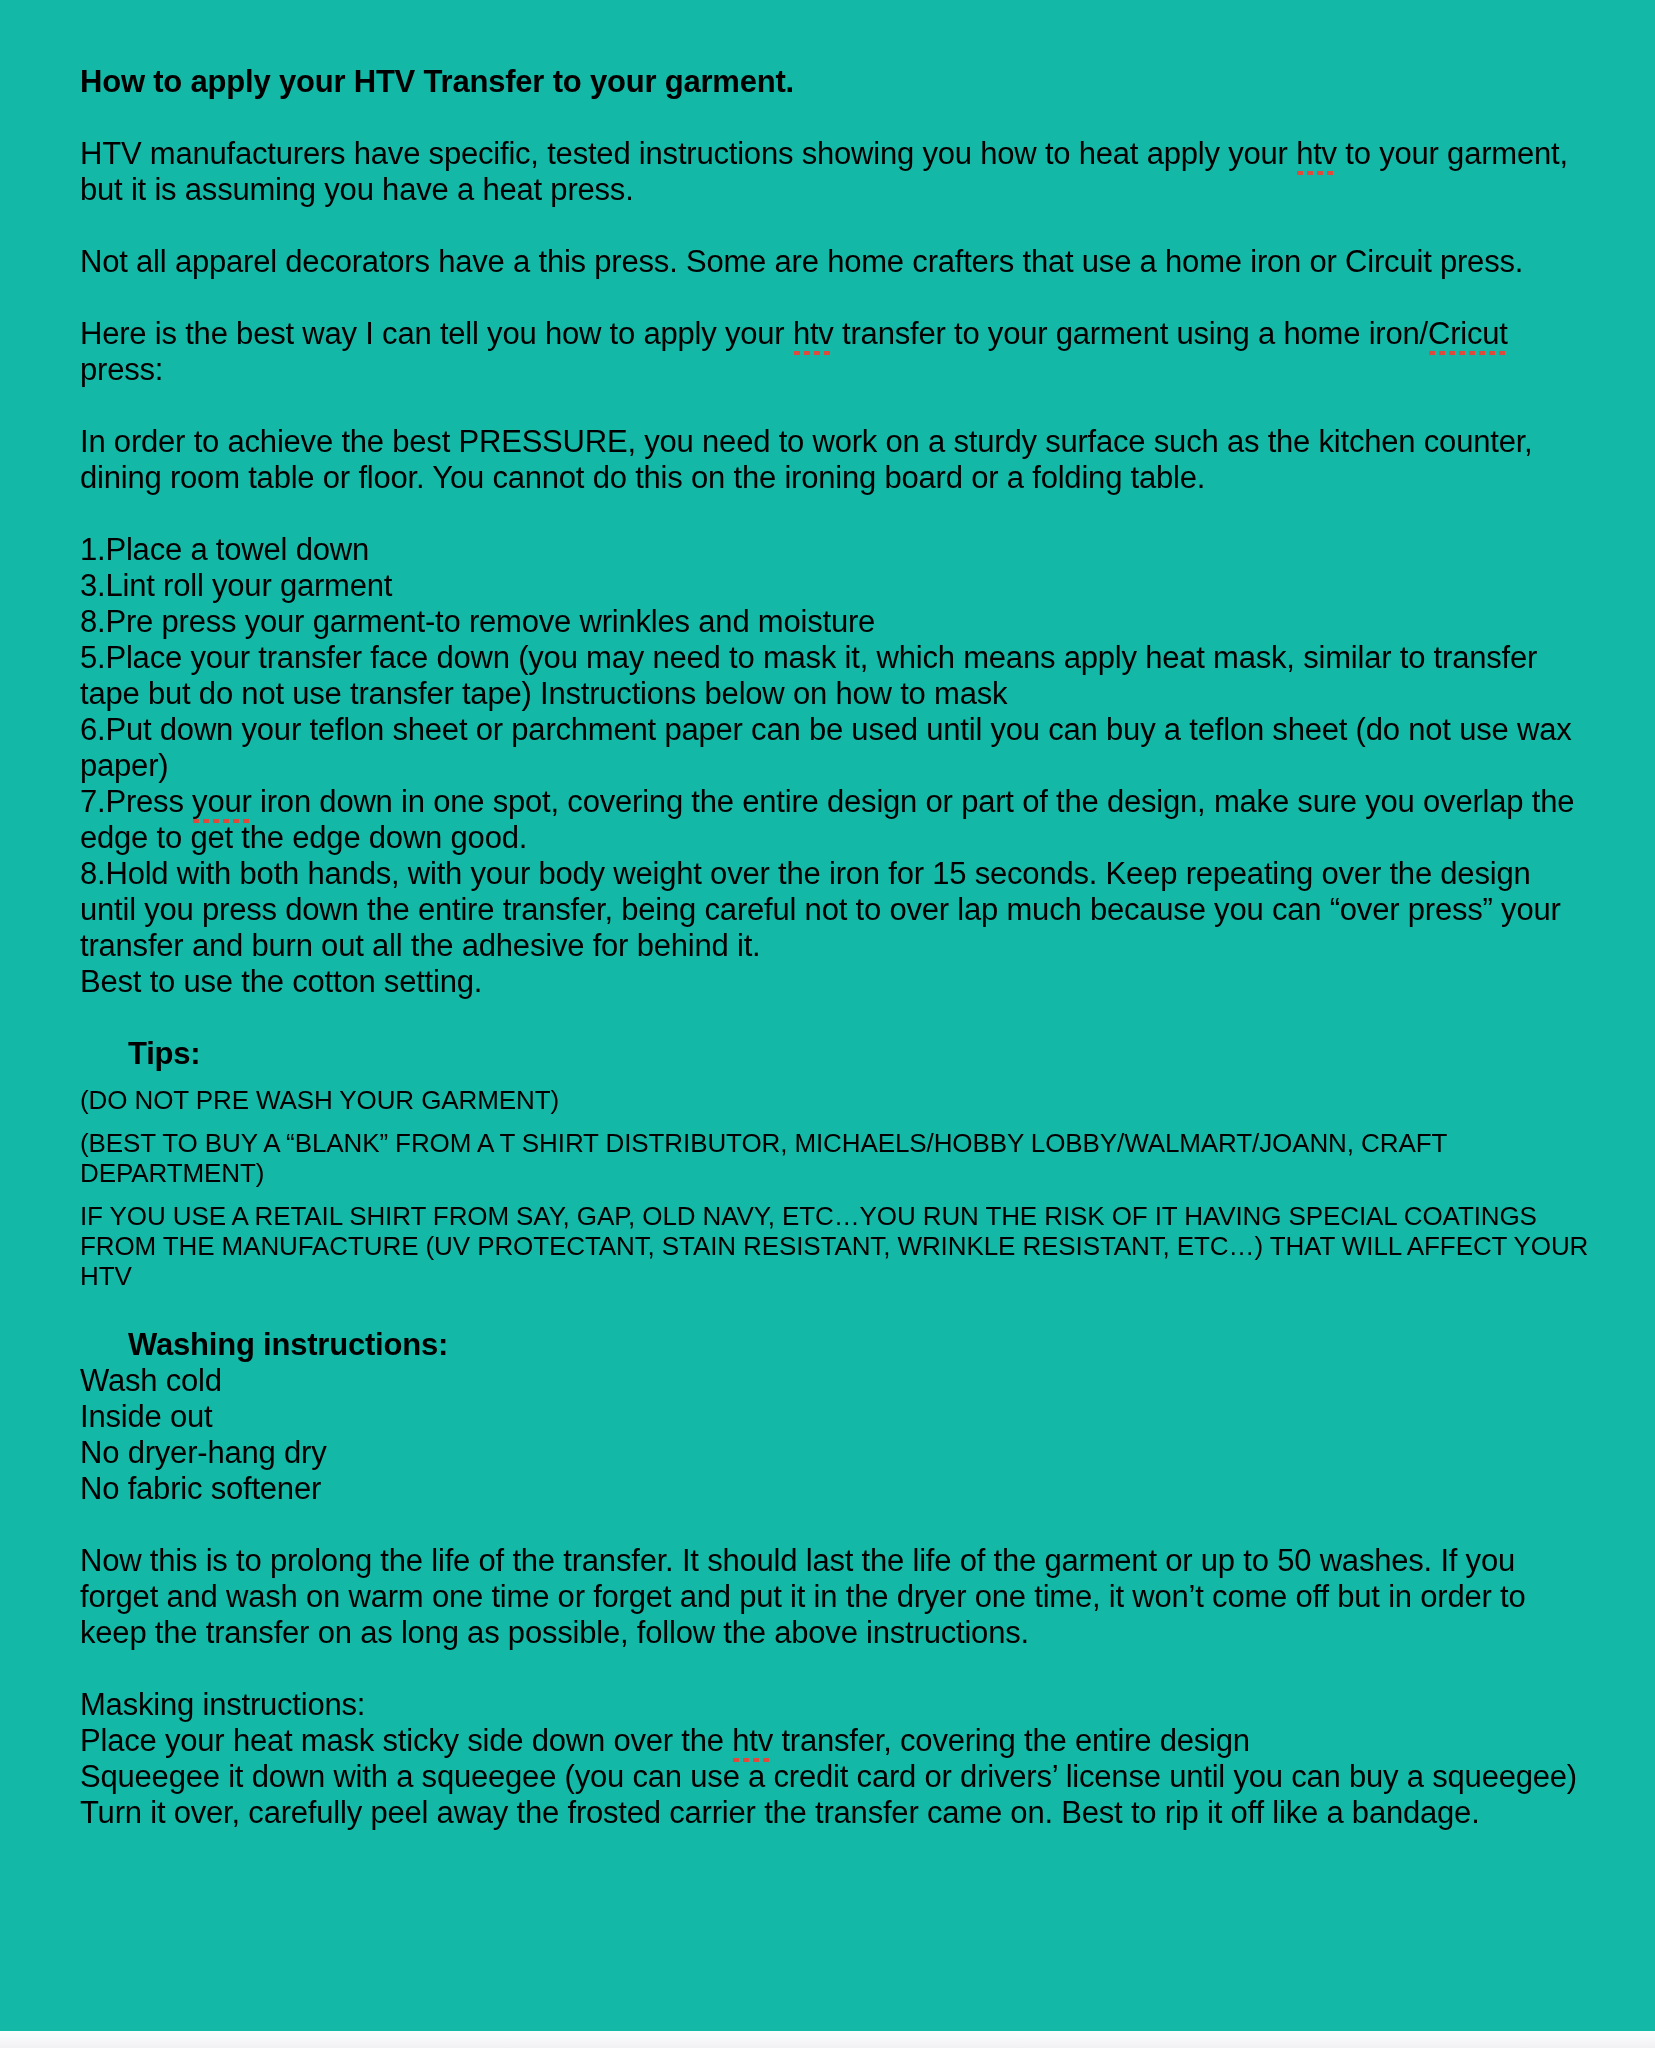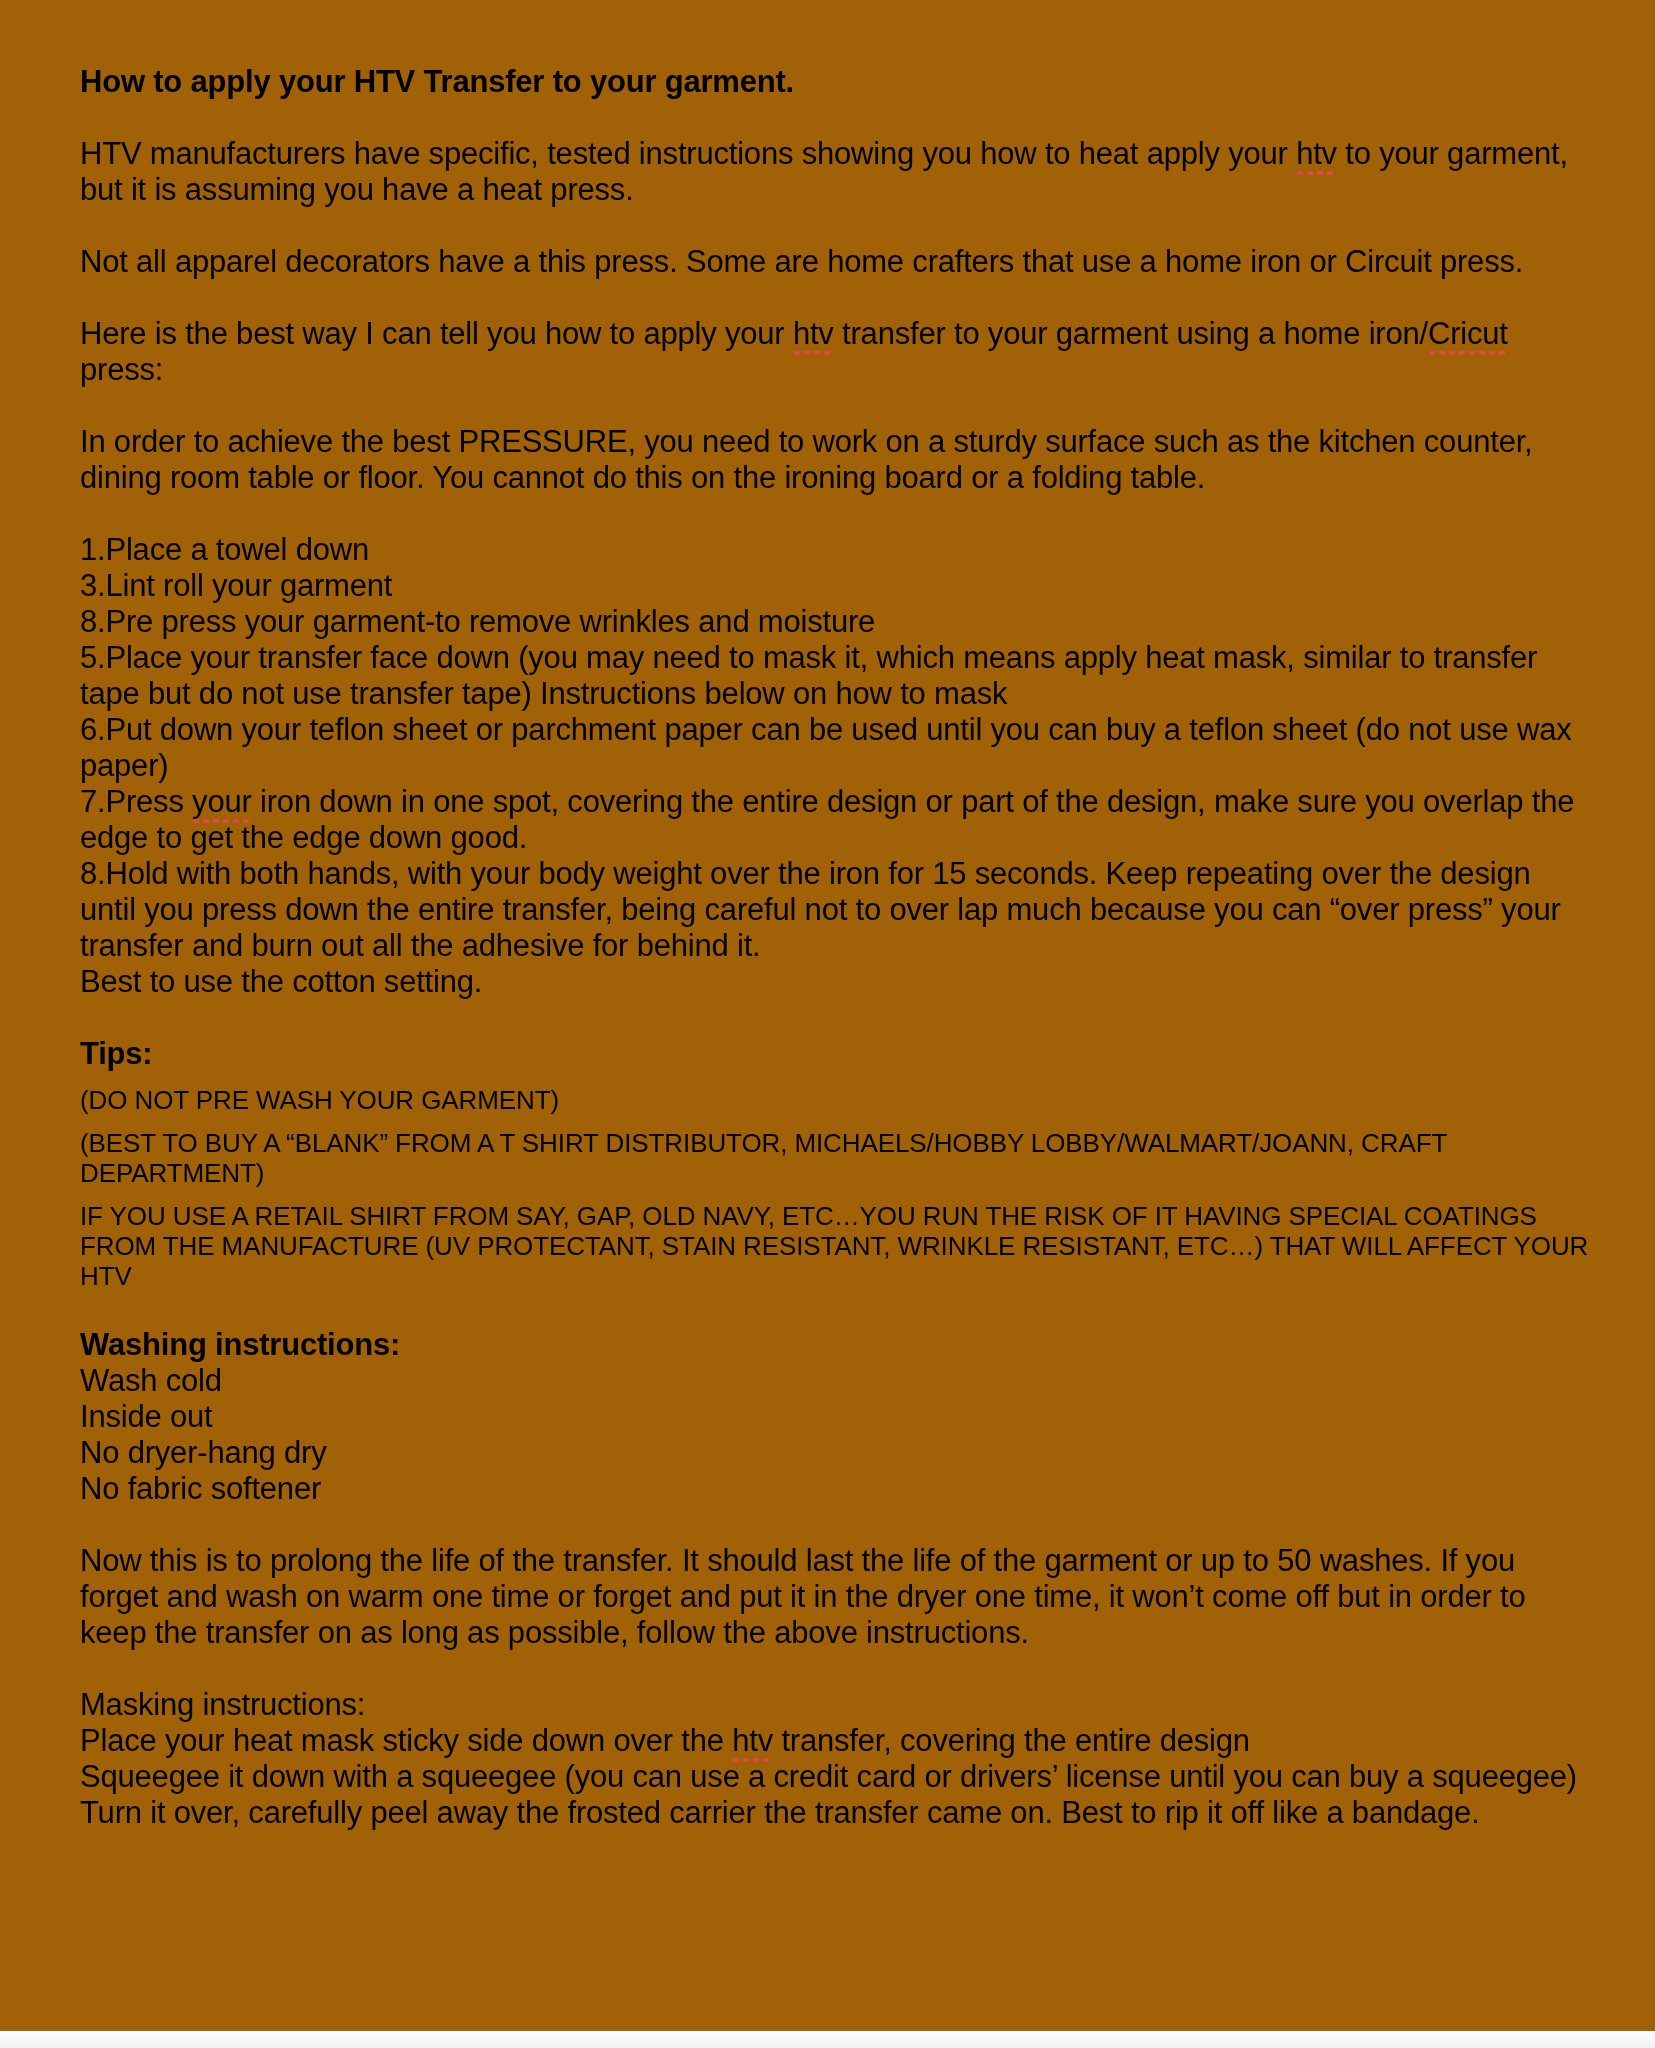--- a/index.html
+++ b/index.html
@@ -2,42 +2,42 @@
 <html><head>
 <meta charset="utf-8">
 <style>
   html, body { margin: 0; padding: 0; }
   body { background: #ffffff; }
 
   .page {
     position: relative;
     width: 1655px;
     height: 2048px;
-    background: #a16207;
+    background: #14b8a6;
     overflow: hidden;
     font-family: "Liberation Sans", "DejaVu Sans", sans-serif;
     color: #000000;
   }
 
   .doc {
     position: absolute;
     left: 80px;
     top: 64px;
     width: 1512px;
   }
 
   .block {
     font-size: 31px;
     line-height: 36px;
     letter-spacing: -0.2px;
     word-wrap: break-word;
   }
 
   .title  { font-weight: bold; }
-  .subhead{ font-weight: bold; }
+  .subhead{ font-weight: bold; margin-left: 48px; }
 
   .blank { height: 36px; }
 
   .caps {
     font-size: 26px;
     line-height: 30px;
     letter-spacing: -0.1px;
     margin-top: 13px;
   }
 

